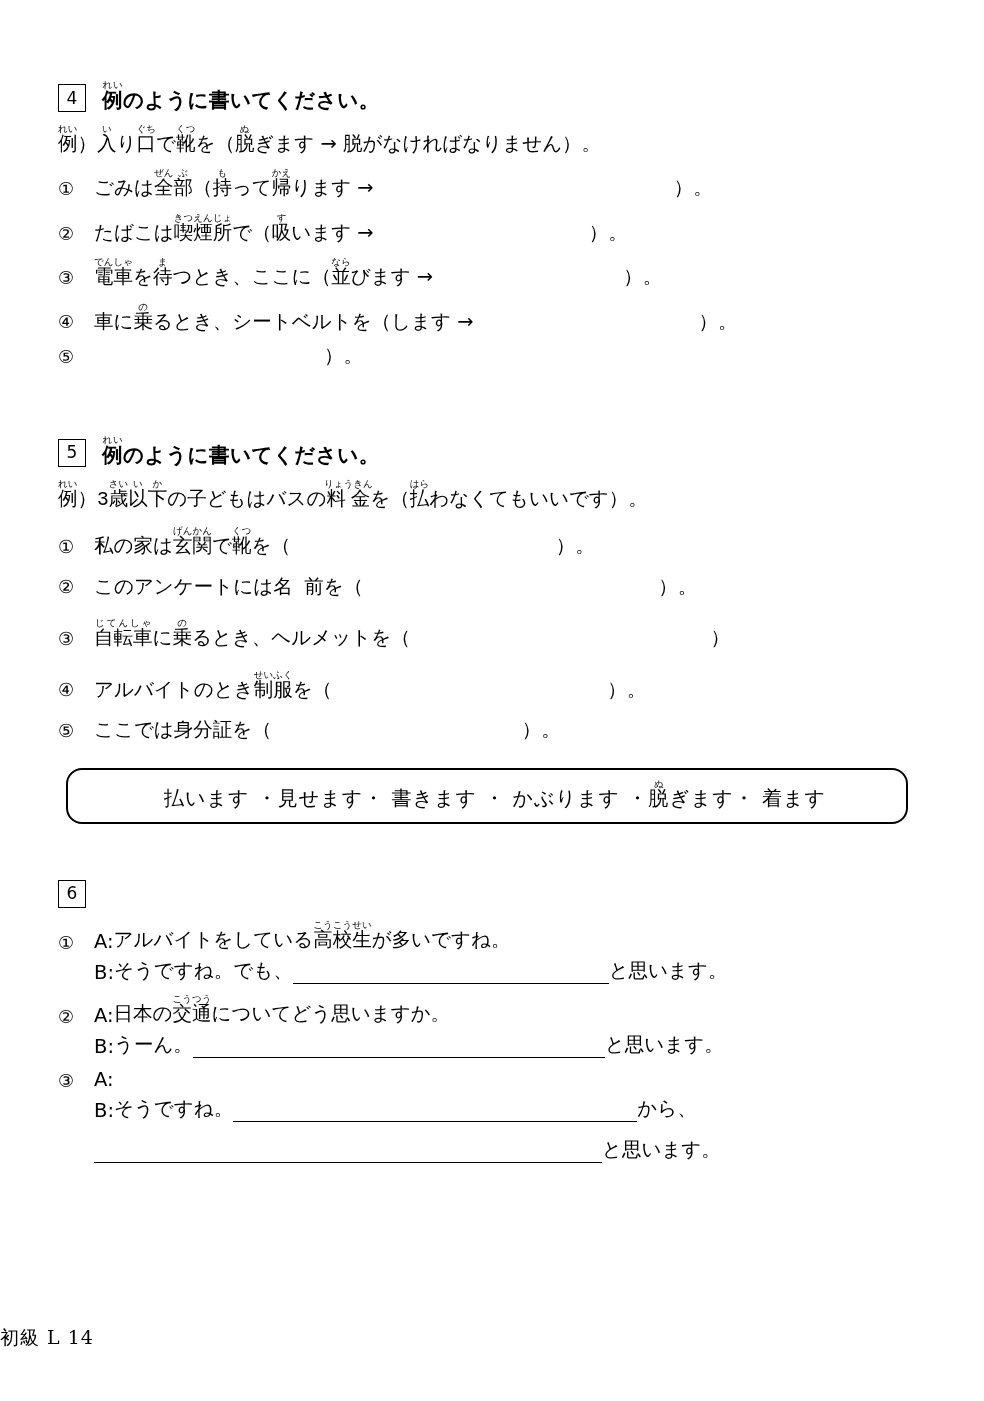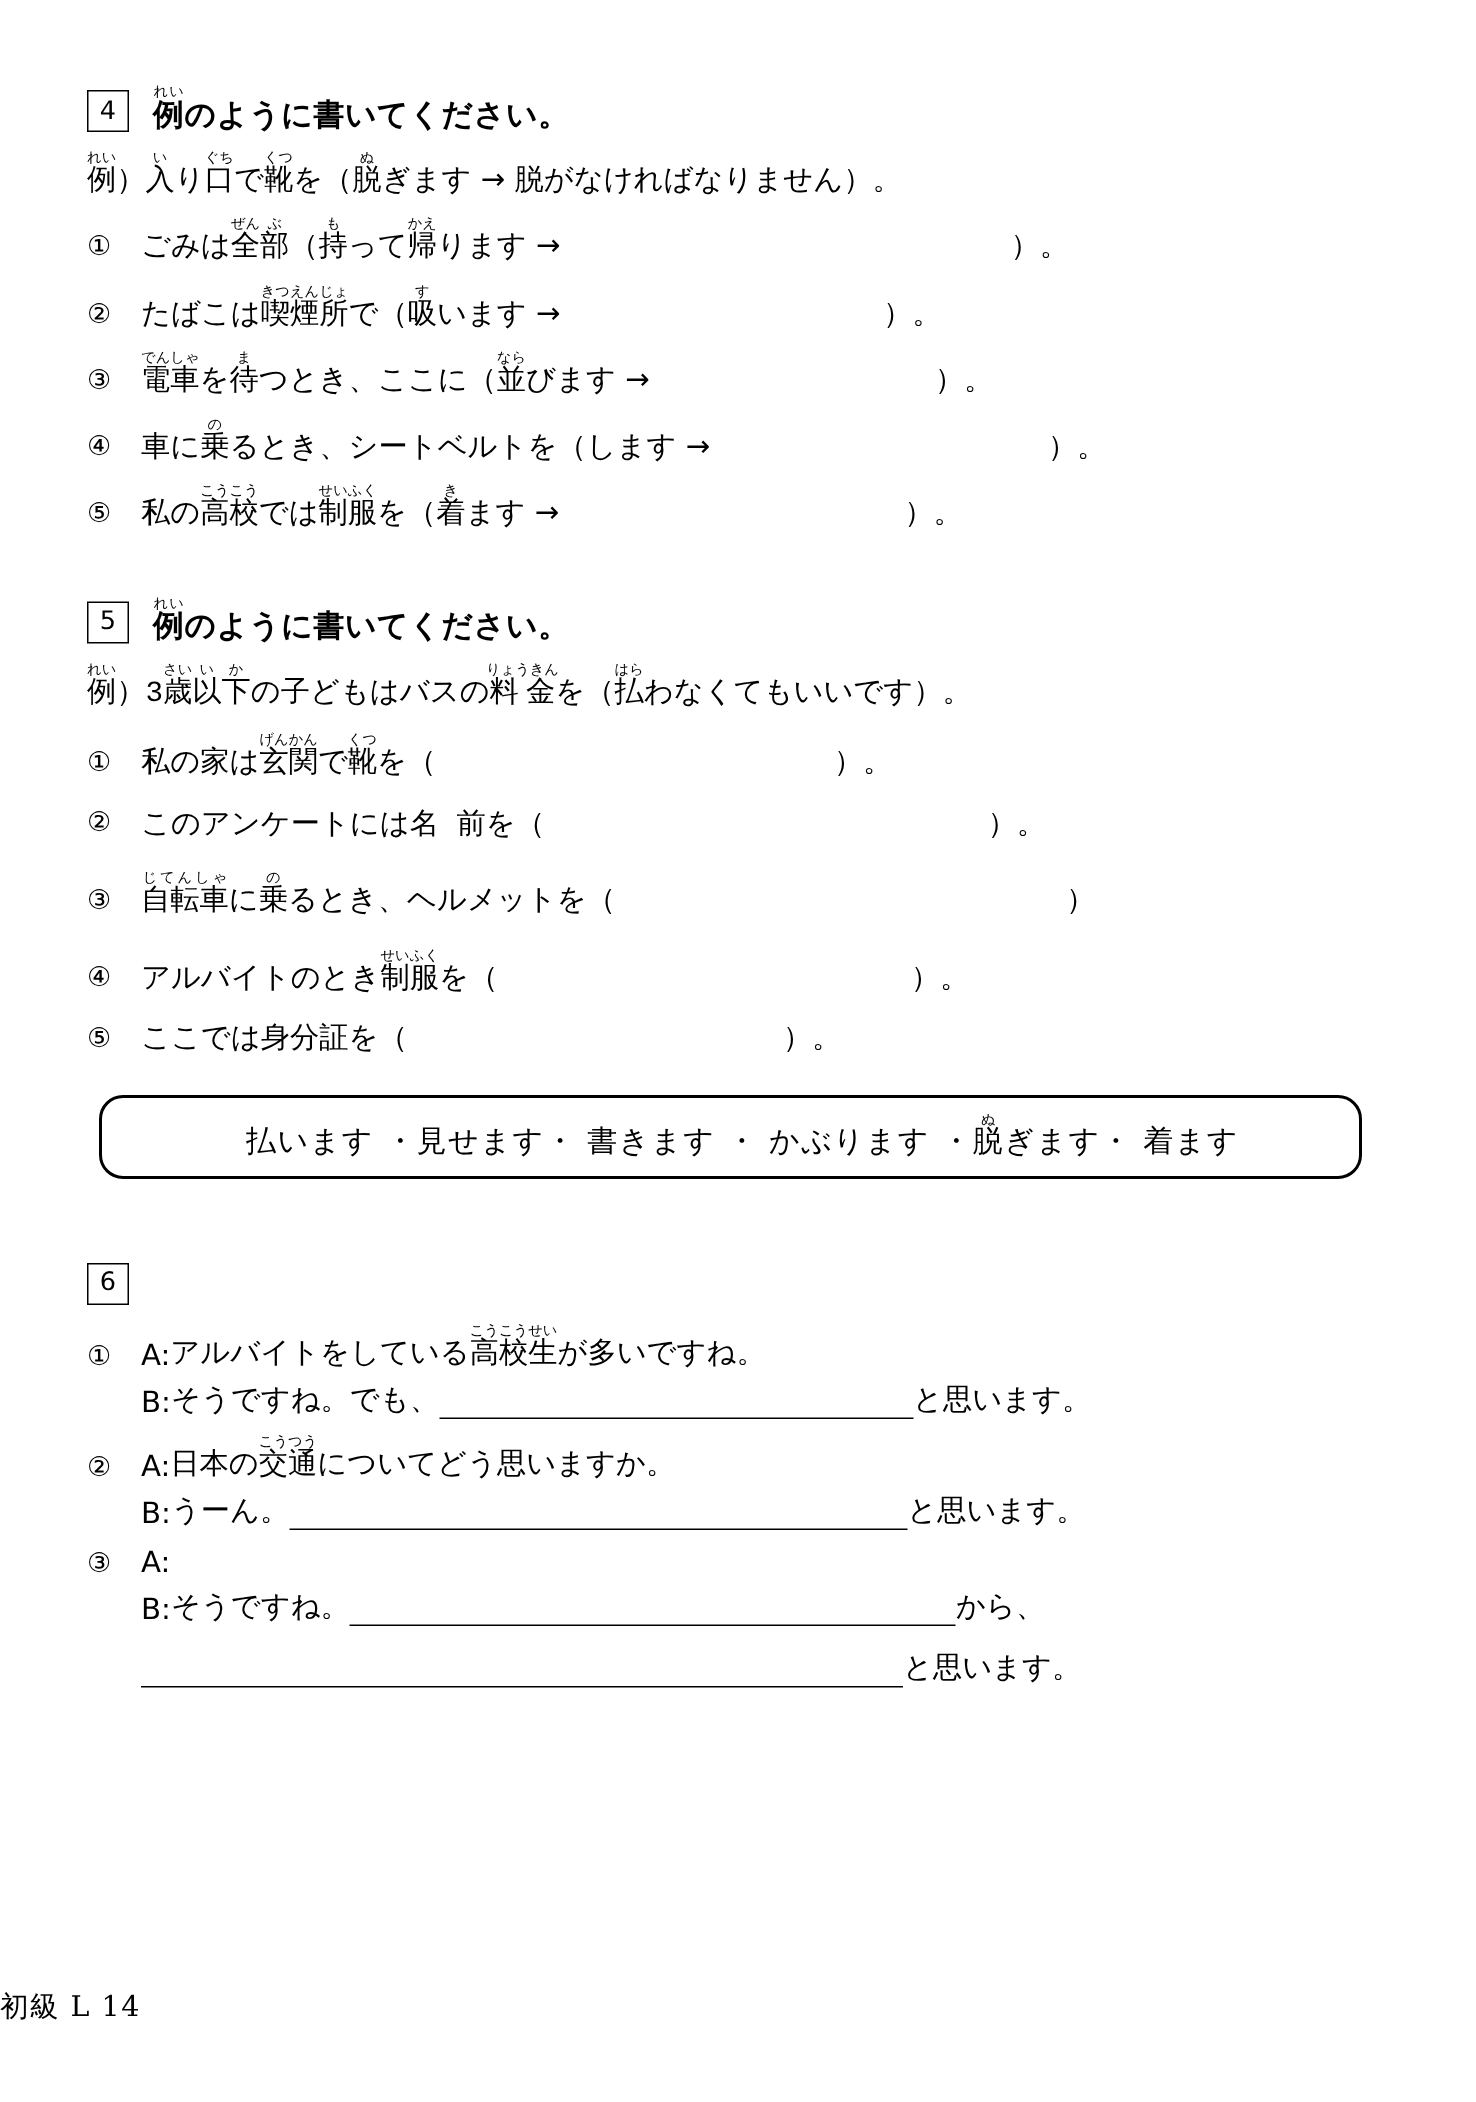--- a/index.html
+++ b/index.html
@@ -48,20 +48,21 @@
     font-size: 17px;
     line-height: 1;
     flex: 0 0 auto;
     margin-bottom: 2px;
   }
   .sec-title {
     font-size: 20.5px;
     font-weight: bold;
     letter-spacing: 0.5px;
     white-space: nowrap;
+    margin-top: 24px;
   }
 
   
   ruby {
     ruby-position: over;
   }
   rt {
     font-size: 9.5px;
     font-weight: normal;
     line-height: 1;
@@ -184,21 +185,20 @@
 
       <div class="line">
         <span class="marker">④</span>
         <span class="txt">車に<ruby>乗<rt>の</rt></ruby>るとき、シートベルトを（します →</span>
         <span class="gap-s" style="width:225px"></span>
         <span class="close-paren">）。</span>
       </div>
 
       <div class="line">
         <span class="marker">⑤</span>
-        <span class="txt">私の<ruby>高校<rt>こうこう</rt></ruby>では<ruby>制服<rt>せいふく</rt></ruby>を（<ruby>着<rt>き</rt></ruby>ます →</span>
         <span class="gap-s" style="width:230px"></span>
         <span class="close-paren">）。</span>
       </div>
     </div>
 
     <div class="section sec5" style="margin-top:44px">
       <div class="sec-head">
         <div class="sec-num">5</div>
         <div class="sec-title">
           <ruby>例<rt>れい</rt></ruby>のように書いてください。

